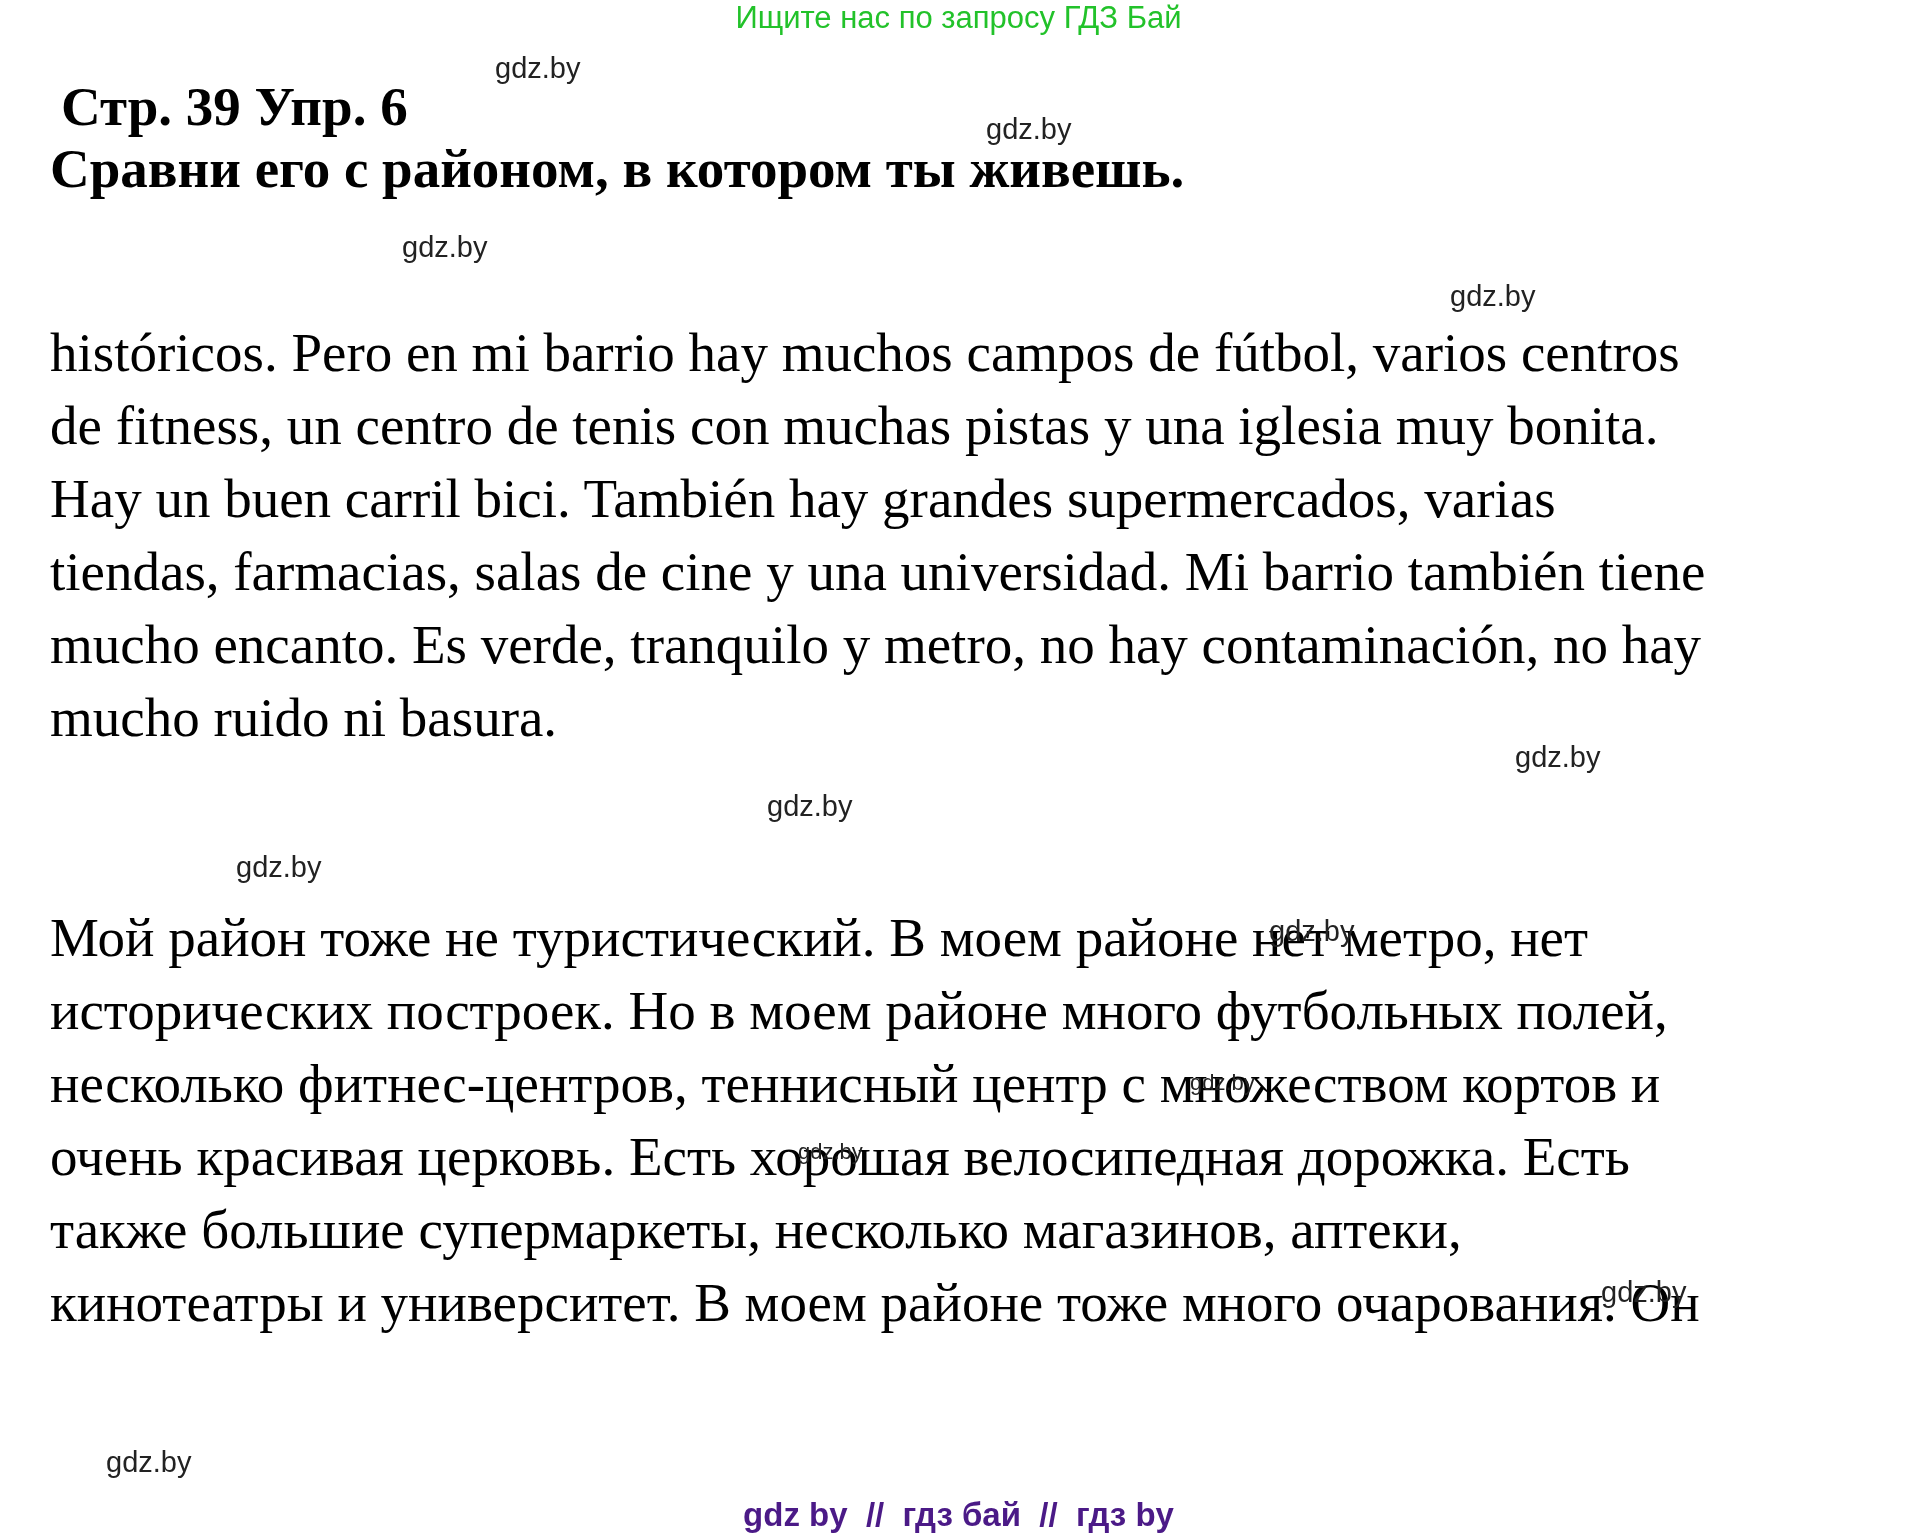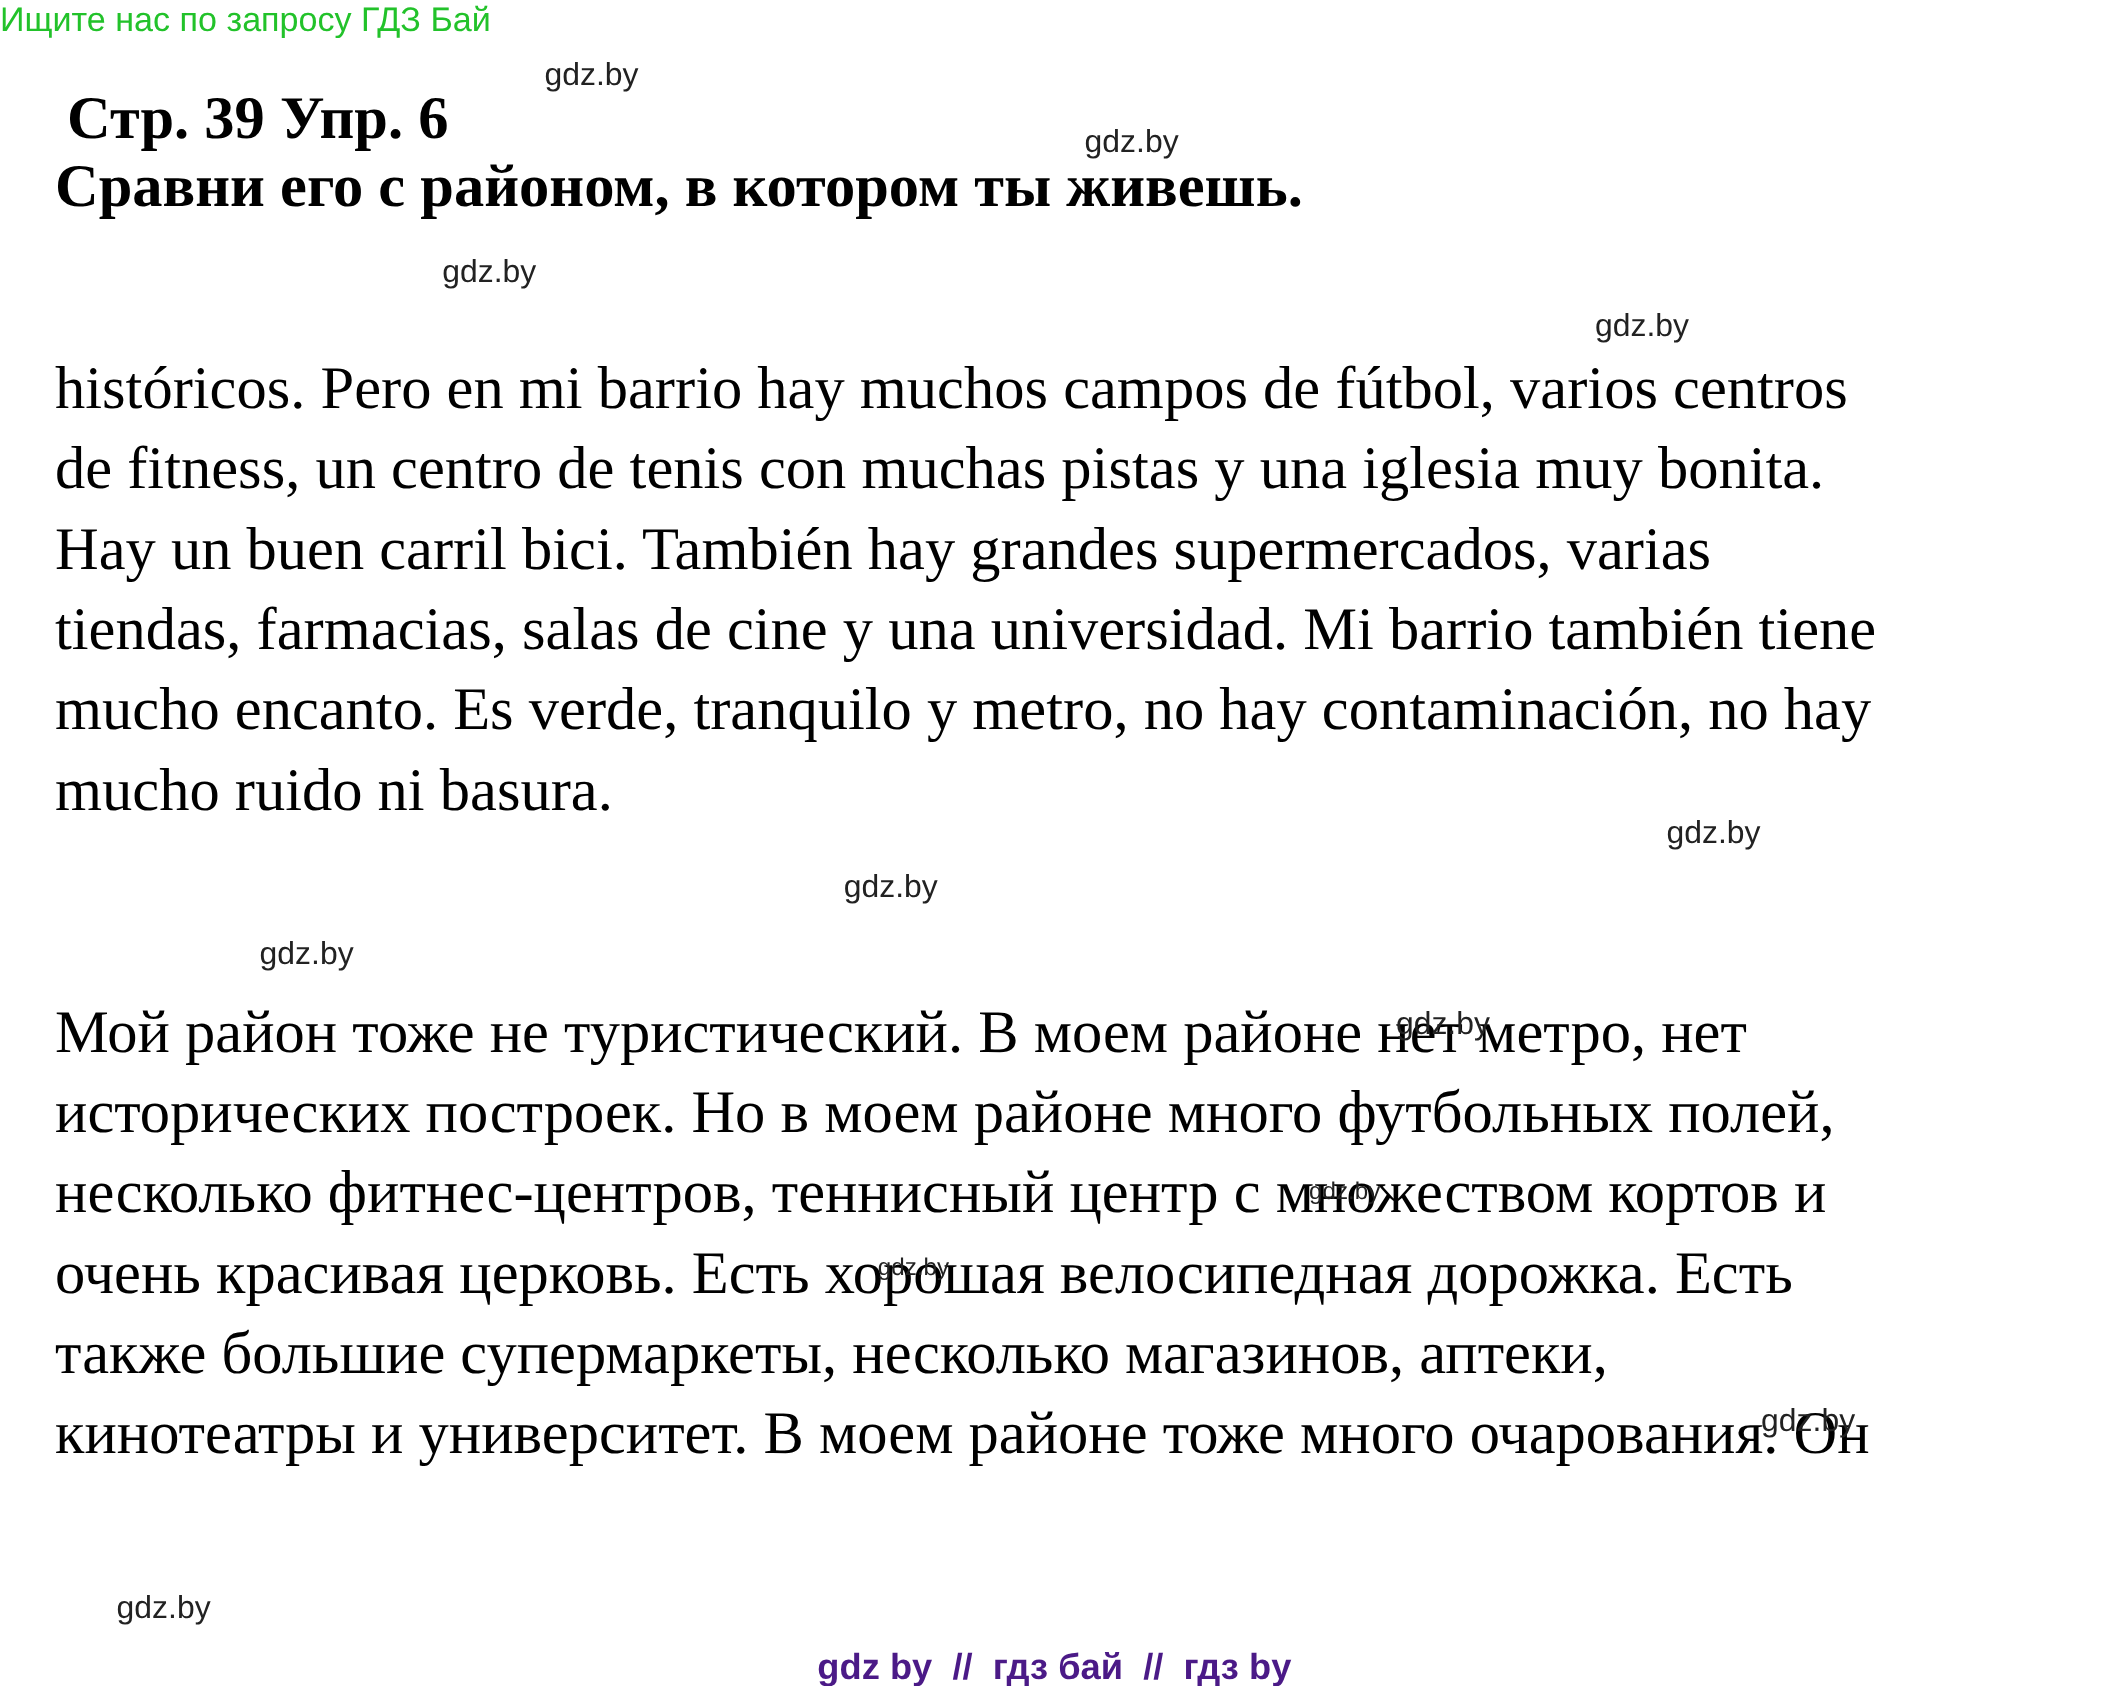--- a/index.html
+++ b/index.html
@@ -1,18 +1,18 @@
 <!DOCTYPE html>
 <html><head>
 <meta charset="utf-8">
 <style>
   html, body { margin: 0; padding: 0; background: #ffffff; }
   body { width: 1917px; height: 1533px; position: relative; overflow: hidden; }
   .top-banner {
-    position: absolute; left: 0; top: 0; width: 1917px; text-align: left;
+    position: absolute; left: 0; top: 0; width: 1917px; text-align: center;
     font-family: "Liberation Sans", sans-serif; font-size: 31px; line-height: 36px;
     color: #22c22a;
   }
   .title {
     position: absolute; left: 50px; top: 64px;
     font-family: "Liberation Serif", serif; font-weight: bold; font-size: 55px; line-height: 64px;
     color: #000; margin: 11px; white-space: nowrap;
   }
   .subtitle {
     position: absolute; left: 50px; top: 137px;

